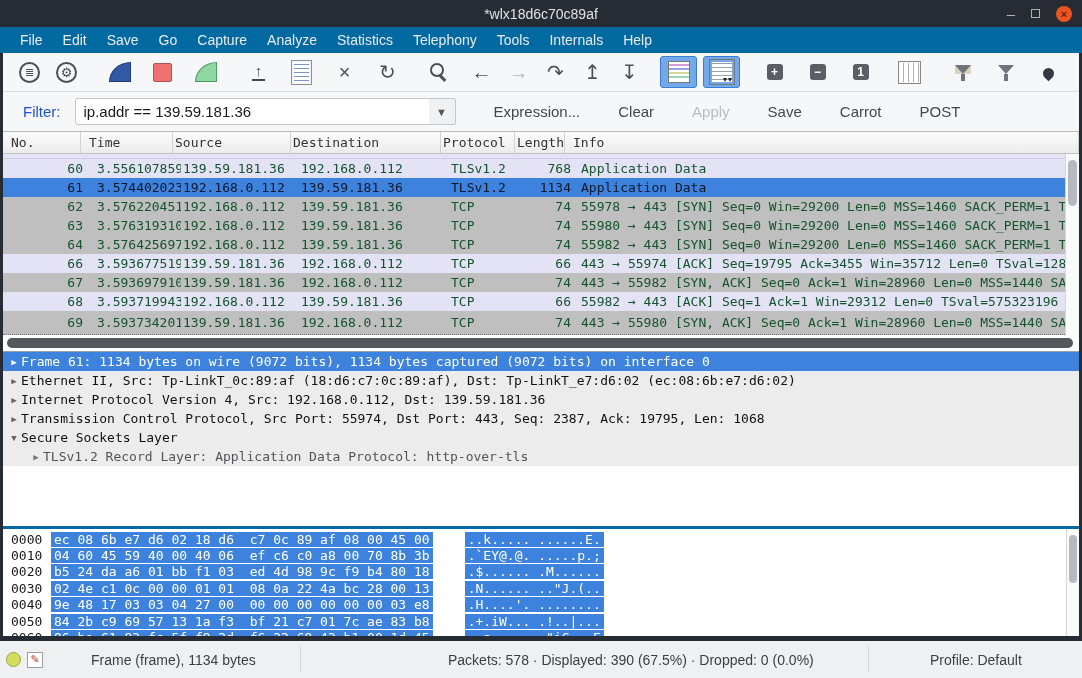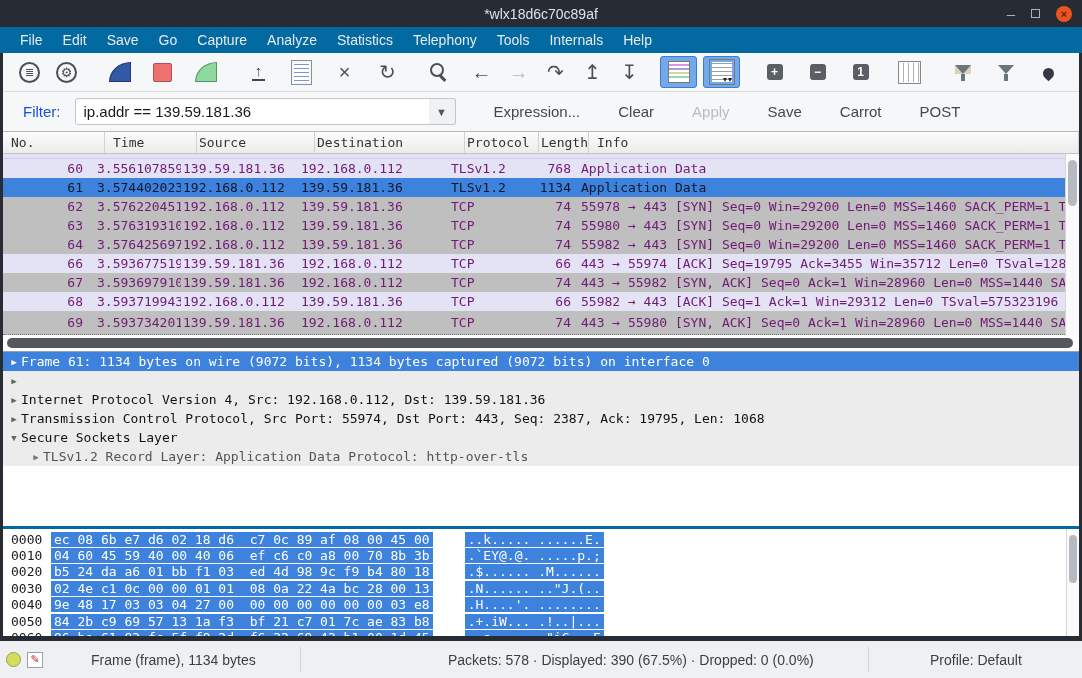--- a/index.html
+++ b/index.html
@@ -58,35 +58,35 @@
   .finput { margin-left:14px; width:356px; height:27px; border:1px solid #c3c6c9; border-radius:3px; background:#fff; font-family:"Liberation Sans",sans-serif; font-size:15px; color:#1a1a1a; padding:0 8px; }
   .fdrop { width:27px; height:27px; border:1px solid #c3c6c9; border-left:none; border-radius:0 3px 3px 0; margin-left:-2px; background:#f0f1f2; color:#555; font-size:11px; display:flex; align-items:center; justify-content:center; }
   .fbtn { font-size:15px; color:#43484d; margin-left:38px; cursor:default; }
   .fbtn.disabled { color:#b9bcbf; }
 
   
   .plist { position:relative; flex:none; height:205px; border-top:1px solid #b8b8b8; font-family:"DejaVu Sans Mono", monospace; font-size:13px; }
   .phdr { height:22px; display:flex; background:linear-gradient(#fbfbfb,#ececec); border-bottom:1px solid #c2c2c2; color:#333; }
   .hc { border-right:1px solid #d2d2d2; display:flex; align-items:center; white-space:pre; overflow:hidden; }
   .rows { position:absolute; top:22px; left:0; right:14px; bottom:0; overflow:hidden; }
-  .prow { height:19px; display:flex; align-items:center; color:#701a75; white-space:pre; }
+  .prow { height:19px; display:flex; align-items:center; color:#14532d; white-space:pre; }
   .prow.tls { background:#e4e3f5; }
   .prow.gray { background:#bfbfbf; }
   .prow.sel { background:#3d82dd; color:#0f172a; }
   .prow.cut { height:24px; overflow:hidden; border-bottom:1px dotted #777; }
   .sliver { height:5px; background:#e4e3f5; border-bottom:1px solid #cfcde8; }
   .pc { overflow:hidden; white-space:pre; flex:none; }
   .c-no   { width:86px;  text-align:right; padding-right:6px; }
   .c-time { width:92px;  padding-left:8px; }
   .c-src  { width:118px; padding-left:2px; }
   .c-dst  { width:150px; padding-left:2px; }
   .c-proto{ width:74px;  padding-left:2px; }
   .c-len  { width:50px;  text-align:right; padding-right:2px; }
   .c-info { flex:1 1 auto; padding-left:8px; }
-  .h-no{width:102px;padding-left:8px;} .h-time{width:92px;padding-left:8px;} .h-src{width:118px;padding-left:2px;}
+  .h-no{width:78px;padding-left:8px;} .h-time{width:92px;padding-left:8px;} .h-src{width:118px;padding-left:2px;}
   .h-dst{width:150px;padding-left:2px;} .h-proto{width:74px;padding-left:2px;} .h-len{width:50px;padding-left:2px;} .h-info{flex:1;padding-left:8px;}
   .vscroll { position:absolute; right:0; top:22px; bottom:0; width:14px; background:#fafafa; border-left:1px solid #d6d6d6; }
   .vthumb { position:absolute; top:6px; left:2px; width:9px; height:46px; background:#b6bac0; border-radius:5px; }
 
   
   .hscroll { height:15px; background:#fdfdfd; position:relative; flex:none; }
   .hthumb { position:absolute; top:2px; left:4px; right:6px; height:10px; background:#54585d; border-radius:5px; }
 
   
   .details { flex:none; height:159px; background:#fff; border-top:1px solid #9aa0a6; font-family:"DejaVu Sans Mono", monospace; font-size:13px; overflow:hidden; }
@@ -387,20 +387,21 @@
       <div class="hthumb"></div>
     </div>
 
     <div class="details">
       <div class="drow sel">
           <span class="arr">▶</span>
           <span class="dtext">Frame 61: 1134 bytes on wire (9072 bits), 1134 bytes captured (9072 bits) on interface 0</span>
         </div>
         <div class="drow">
           <span class="arr">▶</span>
+          <span class="dtext">Ethernet II, Src: Tp-LinkT_0c:89:af (18:d6:c7:0c:89:af), Dst: Tp-LinkT_e7:d6:02 (ec:08:6b:e7:d6:02)</span>
         </div>
         <div class="drow">
           <span class="arr">▶</span>
           <span class="dtext">Internet Protocol Version 4, Src: 192.168.0.112, Dst: 139.59.181.36</span>
         </div>
         <div class="drow">
           <span class="arr">▶</span>
           <span class="dtext">Transmission Control Protocol, Src Port: 55974, Dst Port: 443, Seq: 2387, Ack: 19795, Len: 1068</span>
         </div>
         <div class="drow">

